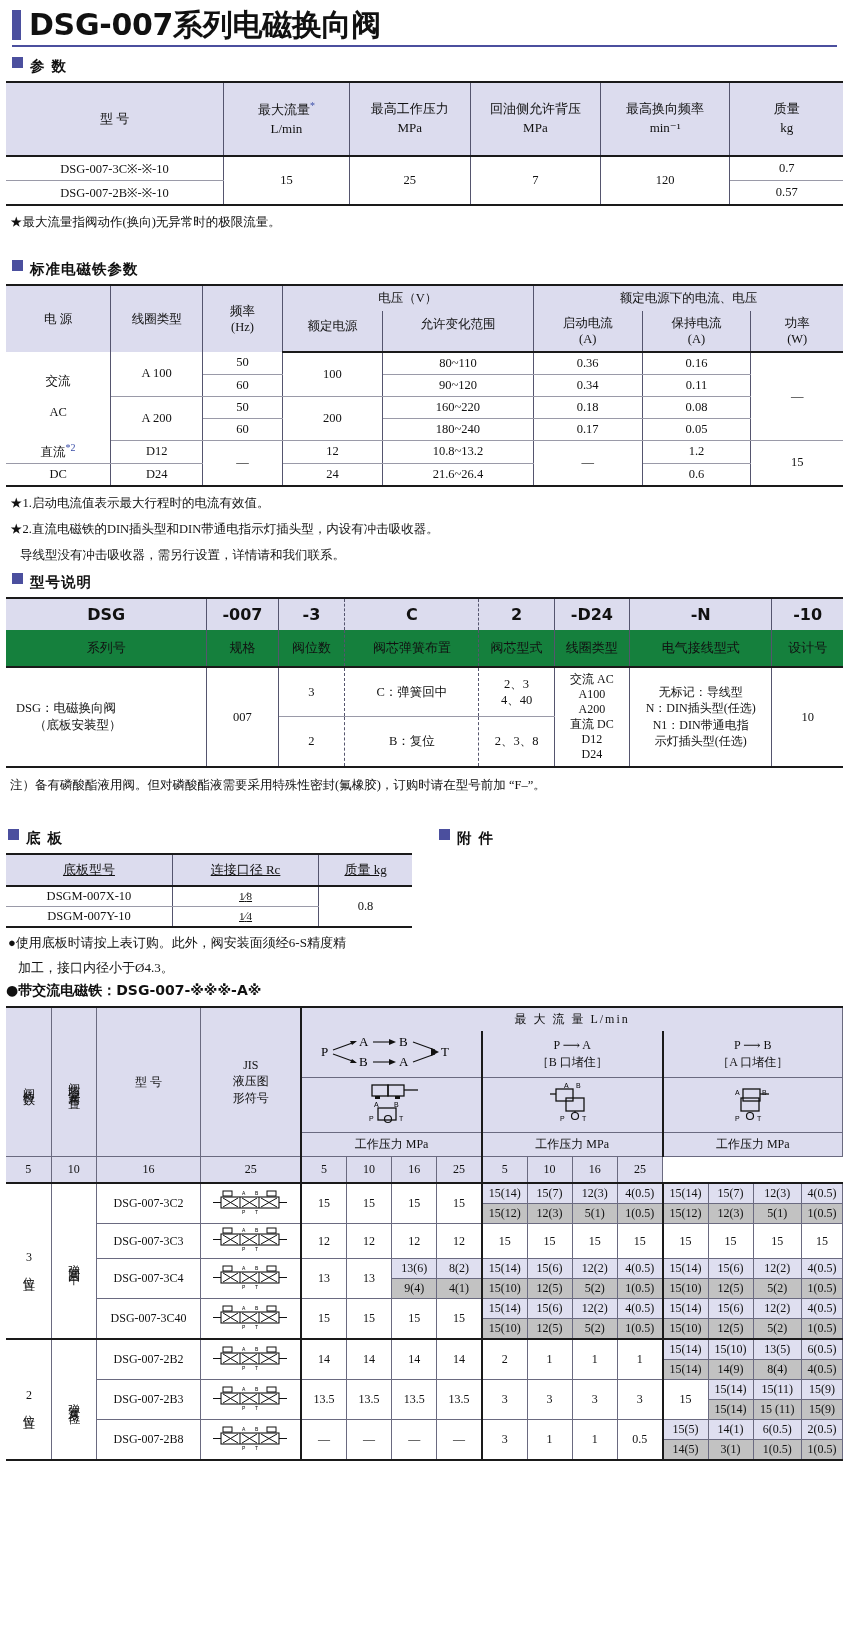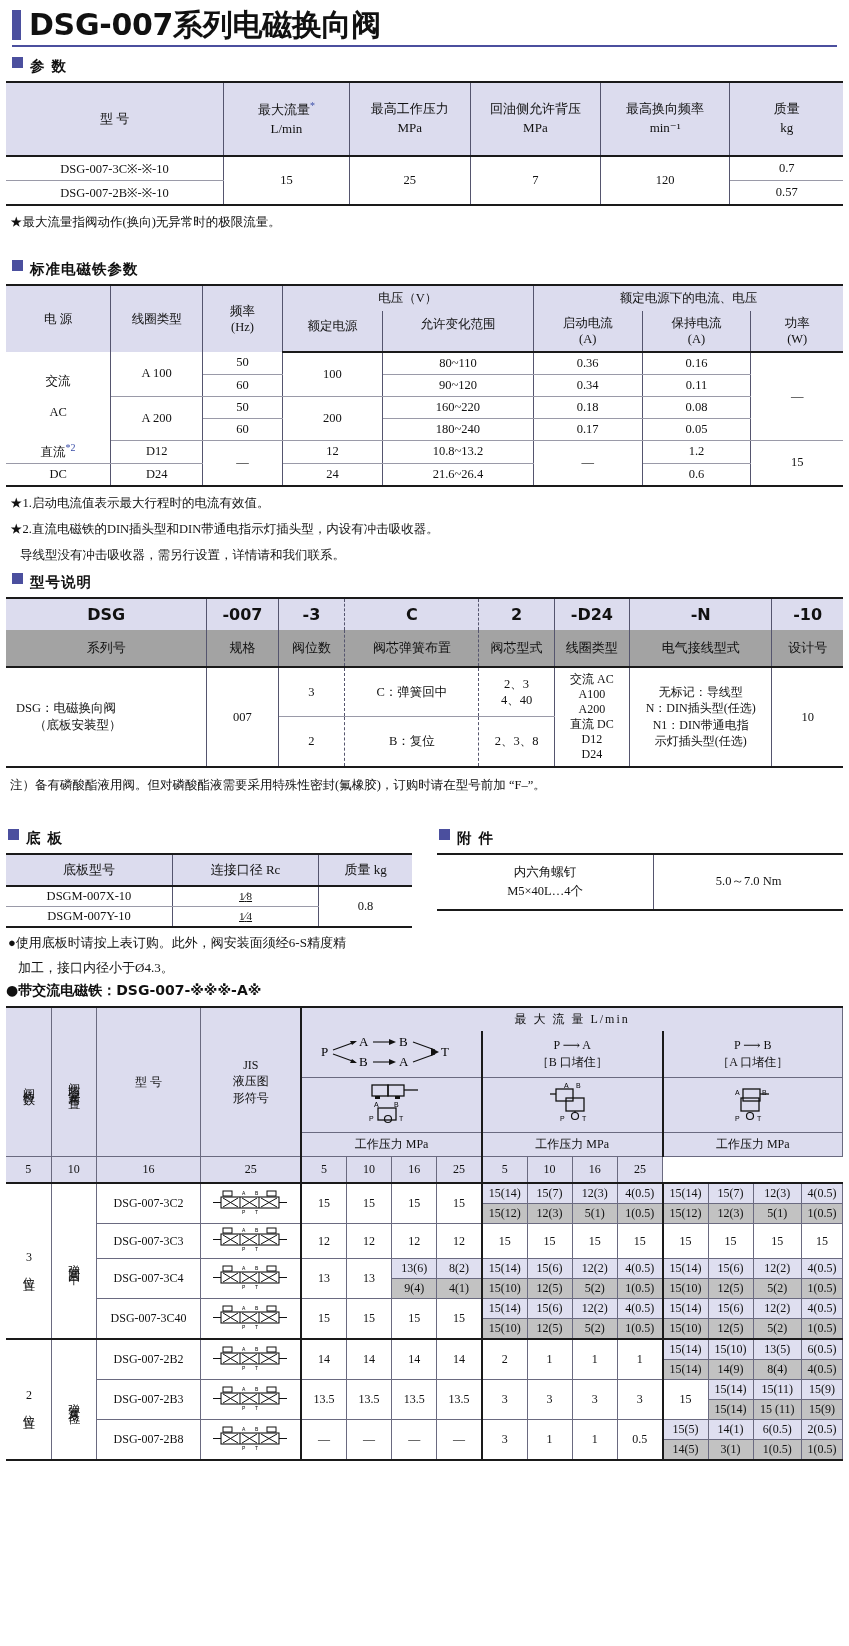--- a/index.html
+++ b/index.html
@@ -57,28 +57,28 @@
   
   #sol-table td { font-size:12.5px; }
   #sol-table .hdr td { padding:4px 2px; }
   #sol-table .dat td { padding:2px 2px; font-size:12.5px; height:22px; }
 
   
   #model-table .code td {
     font-family:"DejaVu Sans","Liberation Sans",sans-serif;
     font-weight:bold; font-size:16px; padding:6px 2px; background:#dcdcee;
   }
-  #model-table .names td { background:#a3a3a3; font-size:13px; padding:9px 2px; }
+  #model-table .names td { background:#15803d; font-size:13px; padding:9px 2px; }
   #model-table .body td { font-size:12.5px; padding:4px 3px; line-height:1.3; }
   .dashed-r { border-right:1.5px dashed #55556e; }
 
   
   .half { width:412px; }
   #plate-table td, #acc-table td { font-size:13px; }
-  #plate-table .hdr td, #acc-table .hdr td { padding:6px 2px; }
+  #plate-table .hdr td, #acc-table .hdr td { padding:6px 2px;text-decoration:underline; }
   #plate-table .dat td { padding:2px 2px; font-size:12.5px; }
   #acc-table .dat td { padding:8px 2px; font-size:12.5px; line-height:1.55; }
   .frac { display:inline-block; font-size:12px; line-height:1; position:relative;text-decoration:underline; }
   .frac .n { font-size:11px; }
   .frac .d { font-size:11px; }
 
   .bullet-note { font-size:13px; line-height:1.55; margin:5px 0 0 2px; }
   .bullet-blue { color:#111; font-family:"DejaVu Sans","Liberation Sans",sans-serif; font-weight:bold; font-size:14px; }
 
   
@@ -347,27 +347,20 @@
         </table>
     </div>
 
     <div class="half">
       <div class="sec-head" style="margin:0 0 5px 2px">
         <div class="sec-sq"></div>
         <div class="sec-title">附  件</div>
       </div>
       <table class="tbl" id="acc-table">
         <tbody>
-        <tr class="dat">
-          <td class="vr">
-            <span>内六角螺钉</span><br>
-            <span>M5×40L…4个</span>
-          </td>
-          <td>5.0～7.0 Nm</td>
-        </tr>
       </tbody>
         </table>
     </div>
   </div>
 
   <div style="display:flex;">
     <div style="width:420px">
       <div class="bullet-note">●使用底板时请按上表订购。此外，阀安装面须经6-S精度精</div>
       <div class="bullet-note" style="margin-left:12px">加工，接口内径小于Ø4.3。</div>
       <div class="bullet-blue" style="margin-top:4px">●带交流电磁铁：DSG-007-※※※-A※</div>

